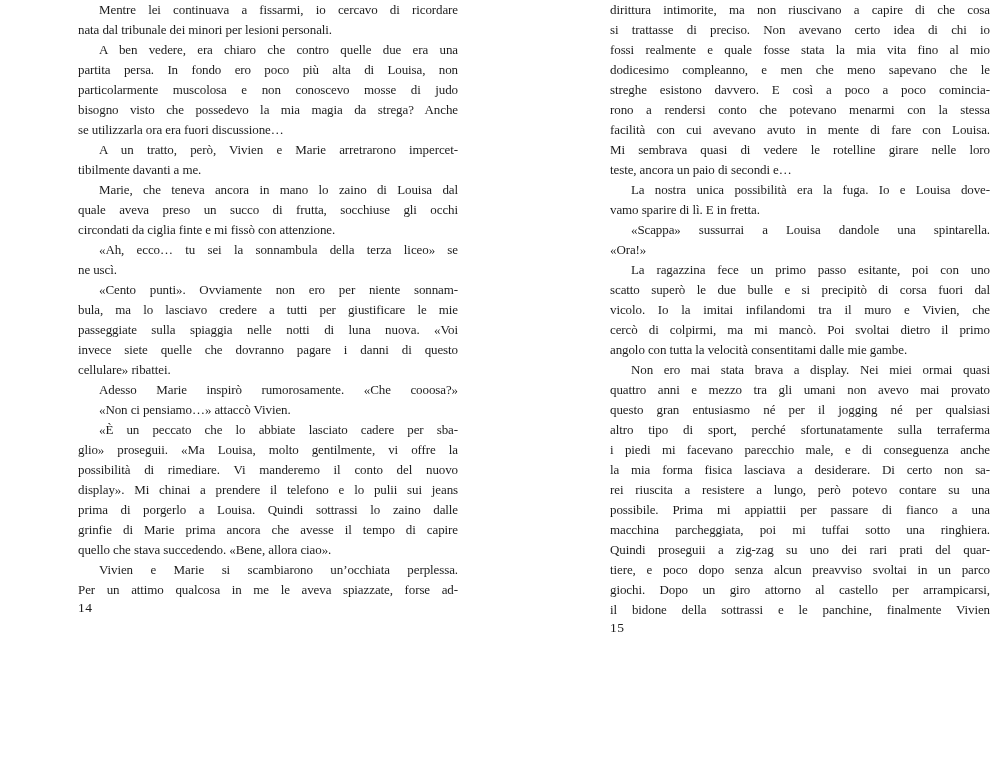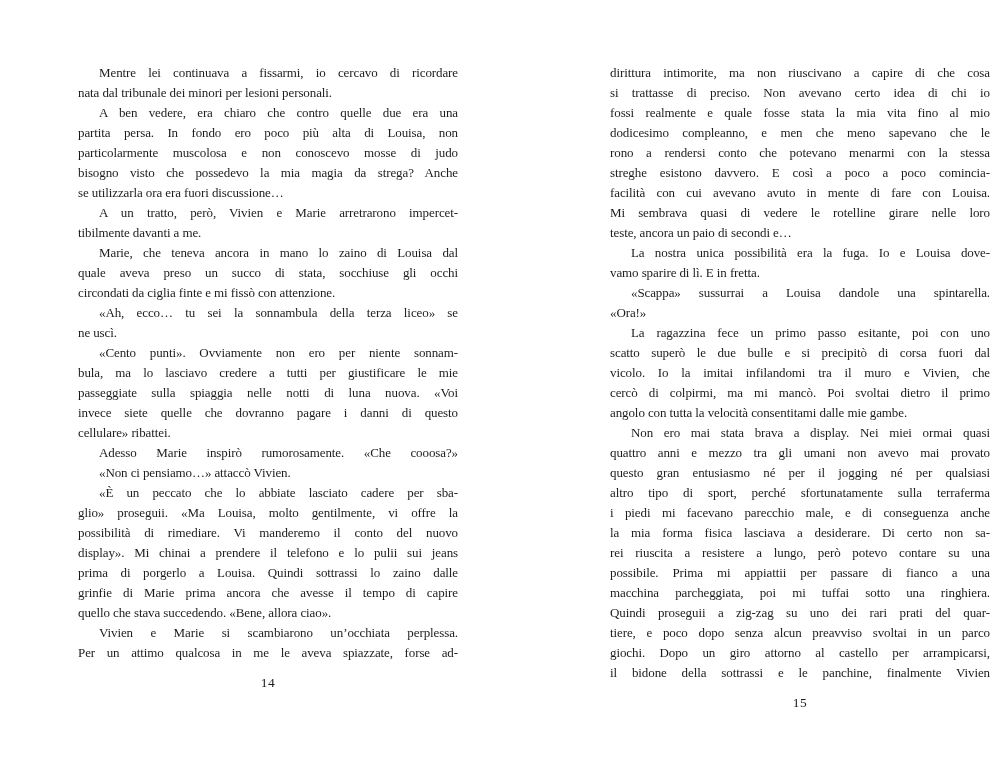--- a/index.html
+++ b/index.html
@@ -13,34 +13,32 @@
     color: var(--ink, #1c1c1c);
     font-family: "Liberation Serif", "DejaVu Serif", serif;
   }
   .page {
     position: absolute;
     top: 0;
     width: 380px;
   }
   .page-left  { left: 78px; }
   .page-right { left: 610px; }
-  .page-text  { padding-top: 63px; }
+  .page-text  { }
   .line {
     font-size: 13px;
     line-height: 20px;
     letter-spacing: -0.1px;
     text-align: justify;
     text-align-last: justify;
     white-space: normal;
   }
   .line.end    { text-align-last: left; }
   .line.indent { text-indent: 21px; }
   .page-number {
-    margin-top: 12px;
-    text-align: center;
     font-size: 13.5px;
     letter-spacing: 0.5px;
   }
 </style>
 </head>
 <body style="--paper: #ffffff; --ink: #1c1c1c;">
 
 <div class="spread">
 
   <div class="page page-left">
@@ -48,21 +46,21 @@
         <div class="line indent">Mentre lei continuava a fissarmi, io cercavo di ricordare</div>
         <div class="line end">nata dal tribunale dei minori per lesioni personali.</div>
         <div class="line indent">A ben vedere, era chiaro che contro quelle due era una</div>
         <div class="line">partita persa. In fondo ero poco più alta di Louisa, non</div>
         <div class="line">particolarmente muscolosa e non conoscevo mosse di judo</div>
         <div class="line">bisogno visto che possedevo la mia magia da strega? Anche</div>
         <div class="line end">se utilizzarla ora era fuori discussione…</div>
         <div class="line indent">A un tratto, però, Vivien e Marie arretrarono impercet-</div>
         <div class="line end">tibilmente davanti a me.</div>
         <div class="line indent">Marie, che teneva ancora in mano lo zaino di Louisa dal</div>
-        <div class="line">quale aveva preso un succo di stata, socchiuse gli occhi</div>
+        <div class="line">quale aveva preso un succo di frutta, socchiuse gli occhi</div>
         <div class="line end">circondati da ciglia finte e mi fissò con attenzione.</div>
         <div class="line indent">«Ah, ecco… tu sei la sonnambula della terza liceo» se</div>
         <div class="line end">ne uscì.</div>
         <div class="line indent">«Cento punti». Ovviamente non ero per niente sonnam-</div>
         <div class="line">bula, ma lo lasciavo credere a tutti per giustificare le mie</div>
         <div class="line">passeggiate sulla spiaggia nelle notti di luna nuova. «Voi</div>
         <div class="line">invece siete quelle che dovranno pagare i danni di questo</div>
         <div class="line end">cellulare» ribattei.</div>
         <div class="line indent">Adesso Marie inspirò rumorosamente. «Che cooosa?»</div>
         <div class="line indent end">«Non ci pensiamo…» attaccò Vivien.</div>
@@ -78,22 +76,22 @@
       </div>
     <div class="page-number">14</div>
   </div>
 
   <div class="page page-right">
     <div class="page-text">
         <div class="line">dirittura intimorite, ma non riuscivano a capire di che cosa</div>
         <div class="line">si trattasse di preciso. Non avevano certo idea di chi io</div>
         <div class="line">fossi realmente e quale fosse stata la mia vita fino al mio</div>
         <div class="line">dodicesimo compleanno, e men che meno sapevano che le</div>
+        <div class="line">streghe esistono davvero. E così a poco a poco comincia-</div>
         <div class="line">rono a rendersi conto che potevano menarmi con la stessa</div>
-        <div class="line">streghe esistono davvero. E così a poco a poco comincia-</div>
         <div class="line">facilità con cui avevano avuto in mente di fare con Louisa.</div>
         <div class="line">Mi sembrava quasi di vedere le rotelline girare nelle loro</div>
         <div class="line end">teste, ancora un paio di secondi e…</div>
         <div class="line indent">La nostra unica possibilità era la fuga. Io e Louisa dove-</div>
         <div class="line end">vamo sparire di lì. E in fretta.</div>
         <div class="line indent">«Scappa» sussurrai a Louisa dandole una spintarella.</div>
         <div class="line end">«Ora!»</div>
         <div class="line indent">La ragazzina fece un primo passo esitante, poi con uno</div>
         <div class="line">scatto superò le due bulle e si precipitò di corsa fuori dal</div>
         <div class="line">vicolo. Io la imitai infilandomi tra il muro e Vivien, che</div>

